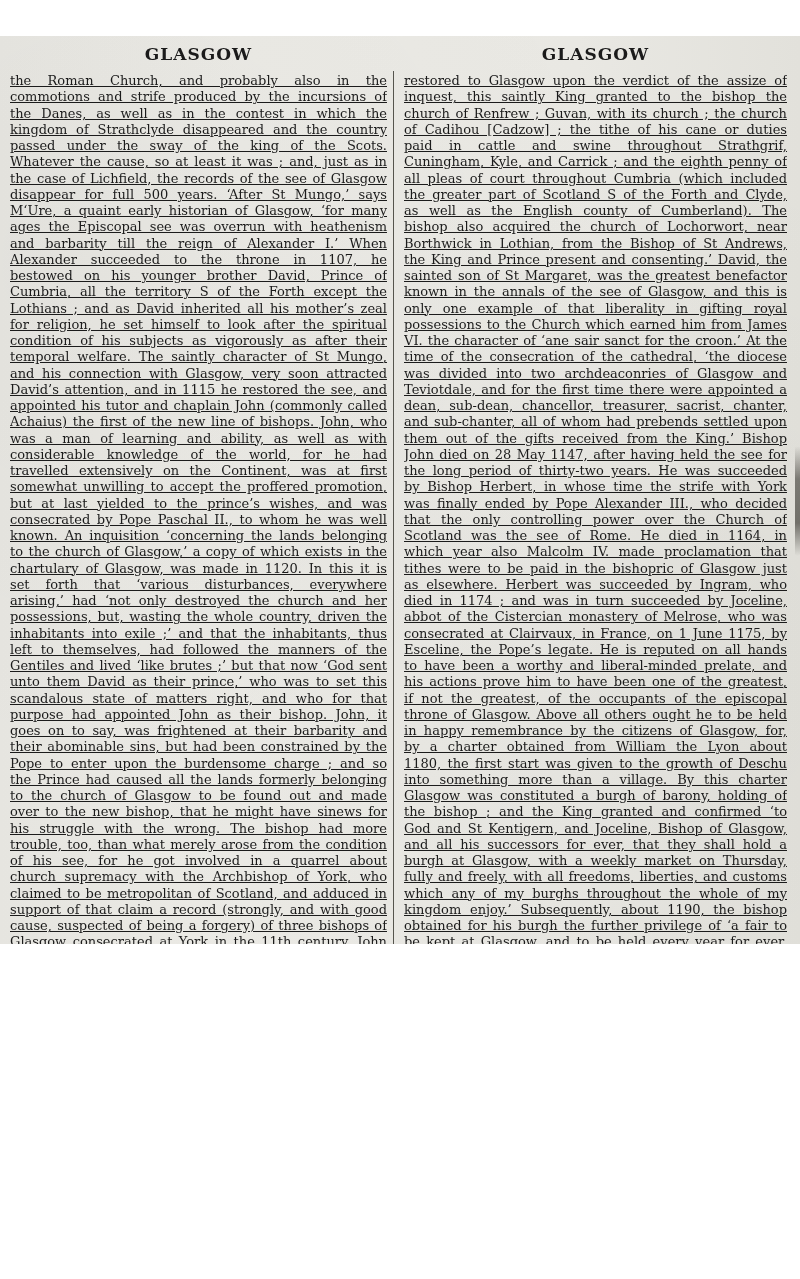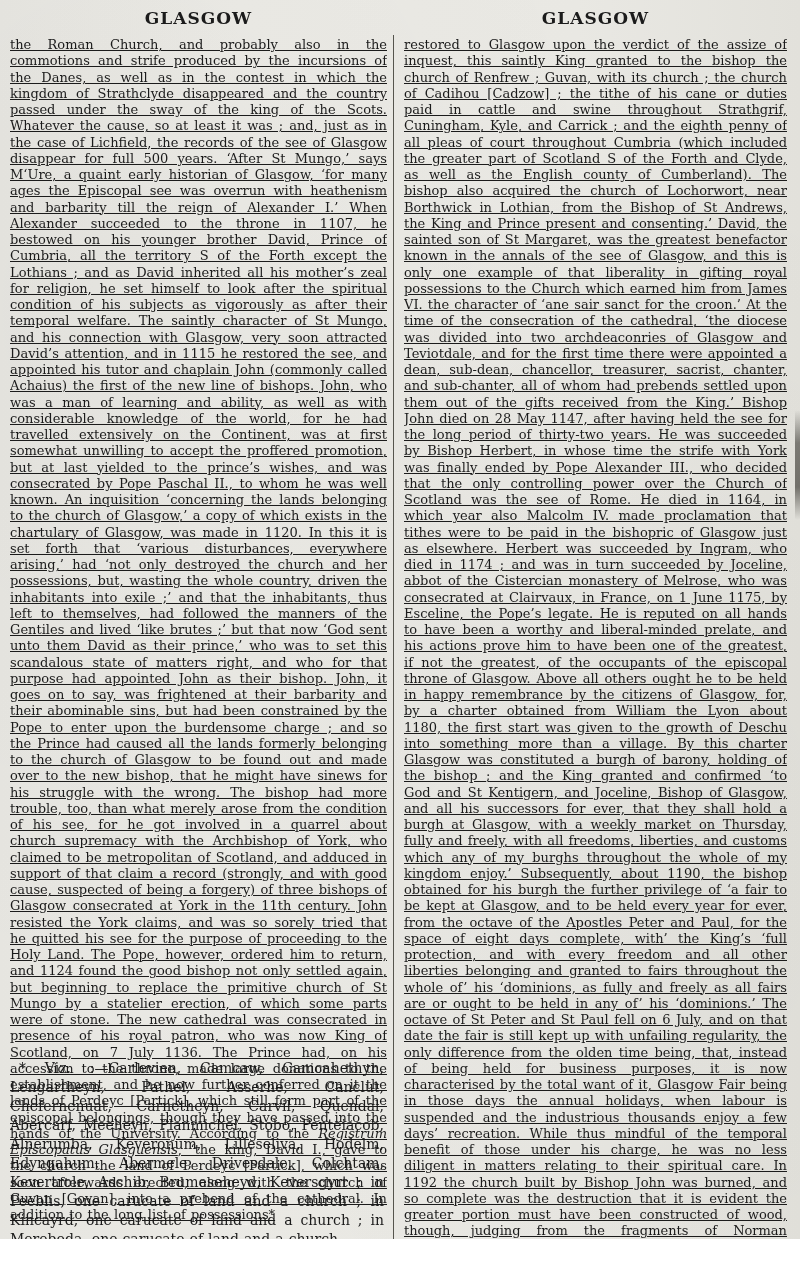--- a/index.html
+++ b/index.html
@@ -8,27 +8,28 @@
   }
   body {
     width: 800px;
     height: 1279px;
     overflow: hidden;
     font-family: "DejaVu Serif", "Liberation Serif", serif;
   }
   .page {
     position: relative;
     width: 800px;
-    height: 1239px;
+    height: 908px;
     overflow: hidden;
     background:
       radial-gradient(ellipse at 15% 25%, rgba(0,0,0,0.02), transparent 55%),
       radial-gradient(ellipse at 80% 70%, rgba(0,0,0,0.025), transparent 60%),
       linear-gradient(90deg, #e6e5e0 0%, #ebeae5 30%, #e9e8e3 72%, #e2e1db 100%);
     color: var(--ink, #1b1b1b);
+    margin-top: 36px;
   }
   .col {
     position: absolute;
     top: 8px;
     height: 1263px;
     overflow: hidden;
   }
   .col-left  { left: 10px;  width: 377px; }
   .col-right { left: 404px; width: 383px; }
   .running-head {

